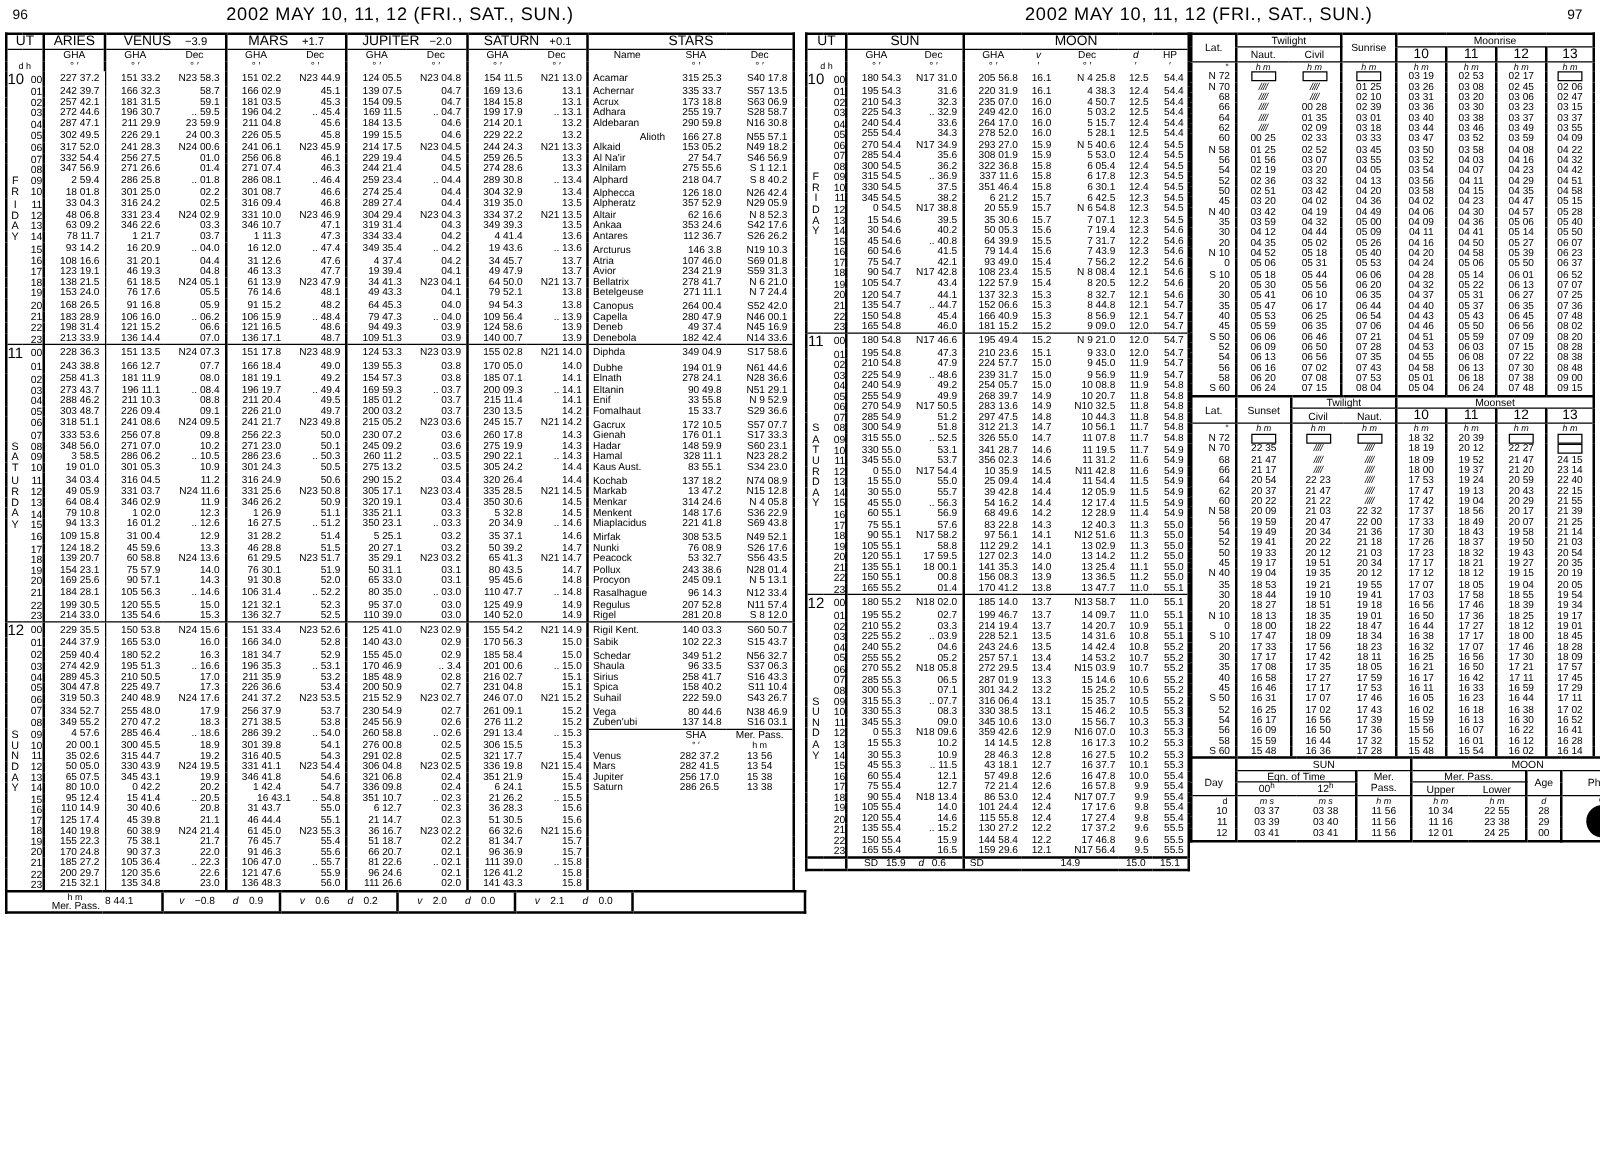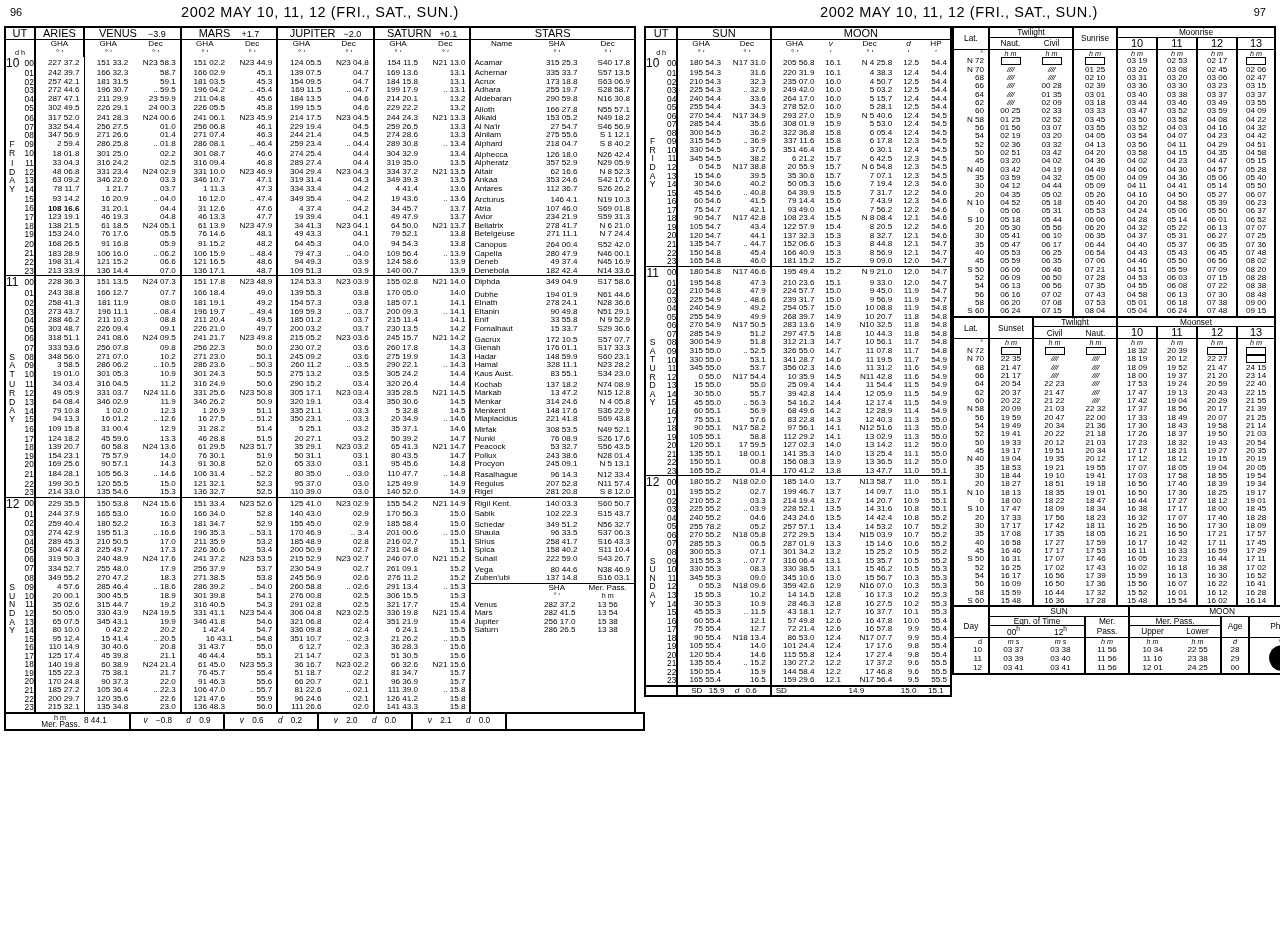--- a/index.html
+++ b/index.html
@@ -239,21 +239,21 @@
             <td class="hrcol">05</td>
             <td class="rt num bl2 br" style="padding-right: 4px;">302 49.5</td>
             <td class="rt num bl" style="padding-right: 3px;">226 29.1</td>
             <td class="rt num" style="padding-right: 4px;">24 00.3</td>
             <td class="rt num bl2" style="padding-right: 3px;">226 05.5</td>
             <td class="rt num" style="padding-right: 4px;">45.8</td>
             <td class="rt num bl2" style="padding-right: 3px;">199 15.5</td>
             <td class="rt num" style="padding-right: 4px;">04.6</td>
             <td class="rt num bl2" style="padding-right: 3px;">229 22.2</td>
             <td class="rt num" style="padding-right: 4px;">13.2</td>
-            <td class="lft bl2" style="padding-left: 3px; padding-top: 2.6px;">Alioth</td>
+            <td class="lft bl2" style="padding-left: 3px; padding-top: 2.6px; text-align: right;">Alioth</td>
             <td class="rt num" style="padding-right: 4px; padding-top: 2.6px;">166 27.8</td>
             <td class="rt num br2" style="padding-right: 4px; padding-top: 2.6px;">N55 57.1</td>
           </tr>
           <tr class="blockgap">
             <td class="daycol bl2"></td>
             <td class="hrcol">06</td>
             <td class="rt num bl2 br" style="padding-right: 4px;">317 52.0</td>
             <td class="rt num bl" style="padding-right: 3px;">241 28.3</td>
             <td class="rt num" style="padding-right: 4px;">N24 00.6</td>
             <td class="rt num bl2" style="padding-right: 3px;">241 06.1</td>
@@ -400,27 +400,27 @@
             <td class="rt num bl2 br" style="padding-right: 4px;">93 14.2</td>
             <td class="rt num bl" style="padding-right: 3px;">16 20.9</td>
             <td class="rt num" style="padding-right: 4px;">.. 04.0</td>
             <td class="rt num bl2" style="padding-right: 3px;">16 12.0</td>
             <td class="rt num" style="padding-right: 4px;">.. 47.4</td>
             <td class="rt num bl2" style="padding-right: 3px;">349 35.4</td>
             <td class="rt num" style="padding-right: 4px;">.. 04.2</td>
             <td class="rt num bl2" style="padding-right: 3px;">19 43.6</td>
             <td class="rt num" style="padding-right: 4px;">.. 13.6</td>
             <td class="lft bl2" style="padding-left: 3px; padding-top: 2.6px;">Arcturus</td>
-            <td class="rt num" style="padding-right: 4px; padding-top: 2.6px;">146 4.1</td>
+            <td class="rt num" style="padding-right: 4px; padding-top: 2.6px;">146 3.8</td>
             <td class="rt num br2" style="padding-right: 4px; padding-top: 2.6px;">N19 10.3</td>
           </tr>
           <tr>
             <td class="daycol bl2"></td>
             <td class="hrcol">16</td>
-            <td class="rt num bl2 br" style="padding-right: 4px; font-weight: bold;">108 16.6</td>
+            <td class="rt num bl2 br" style="padding-right: 4px;">108 16.6</td>
             <td class="rt num bl" style="padding-right: 3px;">31 20.1</td>
             <td class="rt num" style="padding-right: 4px;">04.4</td>
             <td class="rt num bl2" style="padding-right: 3px;">31 12.6</td>
             <td class="rt num" style="padding-right: 4px;">47.6</td>
             <td class="rt num bl2" style="padding-right: 3px;">4 37.4</td>
             <td class="rt num" style="padding-right: 4px;">04.2</td>
             <td class="rt num bl2" style="padding-right: 3px;">34 45.7</td>
             <td class="rt num" style="padding-right: 4px;">13.7</td>
             <td class="lft bl2" style="padding-left: 3px;">Atria</td>
             <td class="rt num" style="padding-right: 4px;">107 46.0</td>
@@ -1983,21 +1983,21 @@
               <td class="rt num" style="padding-right: 4px;">04.6</td>
               <td class="rt num bl2" style="padding-right: 3px;">243 24.6</td>
               <td class="rt num" style="padding-right: 3px;">13.5</td>
               <td class="rt num" style="padding-right: 3px;">14 42.4</td>
               <td class="rt num" style="padding-right: 3px;">10.8</td>
               <td class="rt num br2" style="padding-right: 3px;">55.2</td>
             </tr>
             <tr>
               <td class="daycol bl2"></td>
               <td class="hrcol">05</td>
-              <td class="rt num bl2" style="padding-right: 3px;">255 78.2</td>
+              <td class="rt num bl2" style="padding-right: 3px;">255 55.2</td>
               <td class="rt num" style="padding-right: 4px;">05.2</td>
               <td class="rt num bl2" style="padding-right: 3px;">257 57.1</td>
               <td class="rt num" style="padding-right: 3px;">13.4</td>
               <td class="rt num" style="padding-right: 3px;">14 53.2</td>
               <td class="rt num" style="padding-right: 3px;">10.7</td>
               <td class="rt num br2" style="padding-right: 3px;">55.2</td>
             </tr>
             <tr class="blockgap">
               <td class="daycol bl2"></td>
               <td class="hrcol">06</td>

